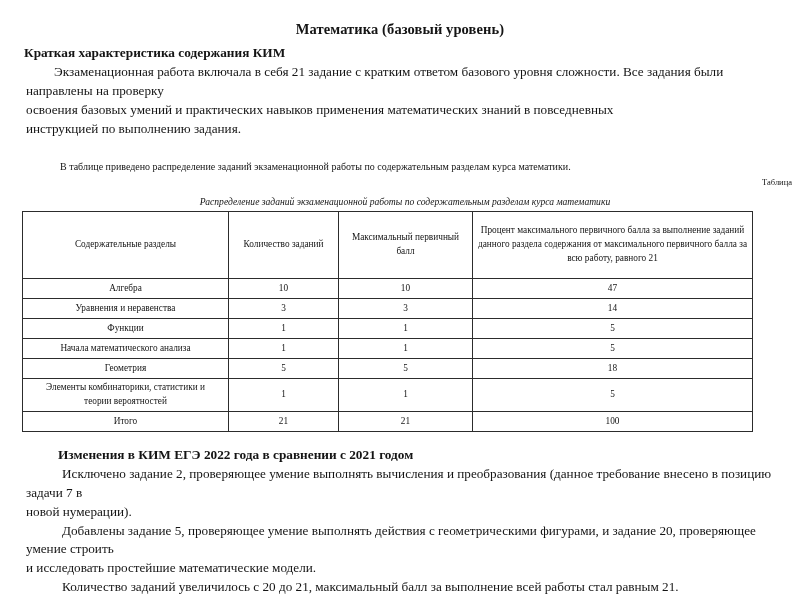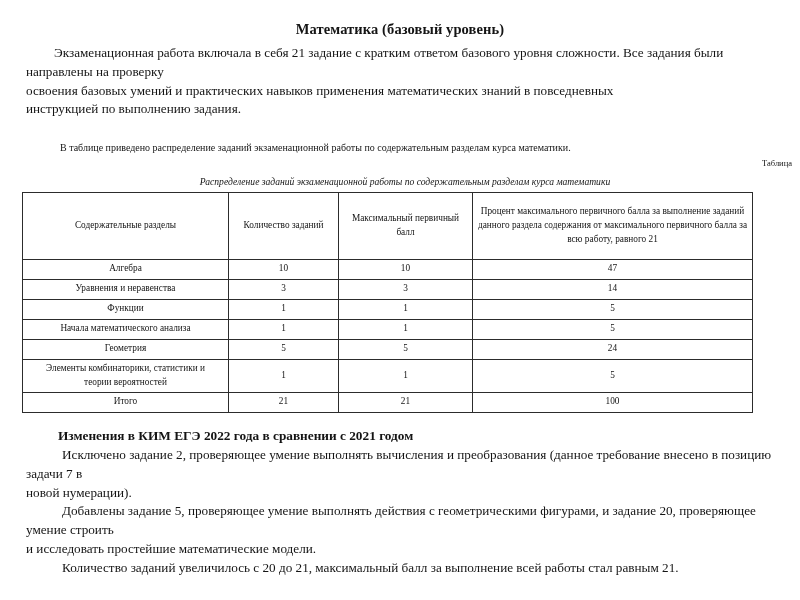--- a/index.html
+++ b/index.html
@@ -125,20 +125,21 @@
   }
   .spacer-lg { height: 22px; }
 </style>
 </head>
 <body>
 
 <div class="page">
 
   <h1 class="doc-title">Математика (базовый уровень)</h1>
 
+  <div class="section-heading">Краткая характеристика содержания КИМ</div>
 
   <p class="para tight">Экзаменационная работа включала в себя 21 задание с кратким ответом базового уровня сложности. Все задания были направлены на проверку</p>
 
   <p class="para no-indent tight">освоения базовых умений и практических навыков применения математических знаний в повседневных</p>
 
   <p class="para no-indent tight">инструкцией по выполнению задания.</p>
 
   <div class="spacer-lg"></div>
 
   <p class="table-note">В таблице приведено распределение заданий экзаменационной работы по содержательным разделам курса математики.</p>
@@ -184,21 +185,21 @@
       <tr>
         <td>Начала математического анализа</td>
         <td>1</td>
         <td>1</td>
         <td>5</td>
       </tr>
       <tr>
         <td>Геометрия</td>
         <td>5</td>
         <td>5</td>
-        <td>24</td>
+        <td>18</td>
       </tr>
       <tr class="tall">
         <td>Элементы комбинаторики, статистики и теории вероятностей</td>
         <td>1</td>
         <td>1</td>
         <td>5</td>
       </tr>
       <tr>
         <td>Итого</td>
         <td>21</td>

